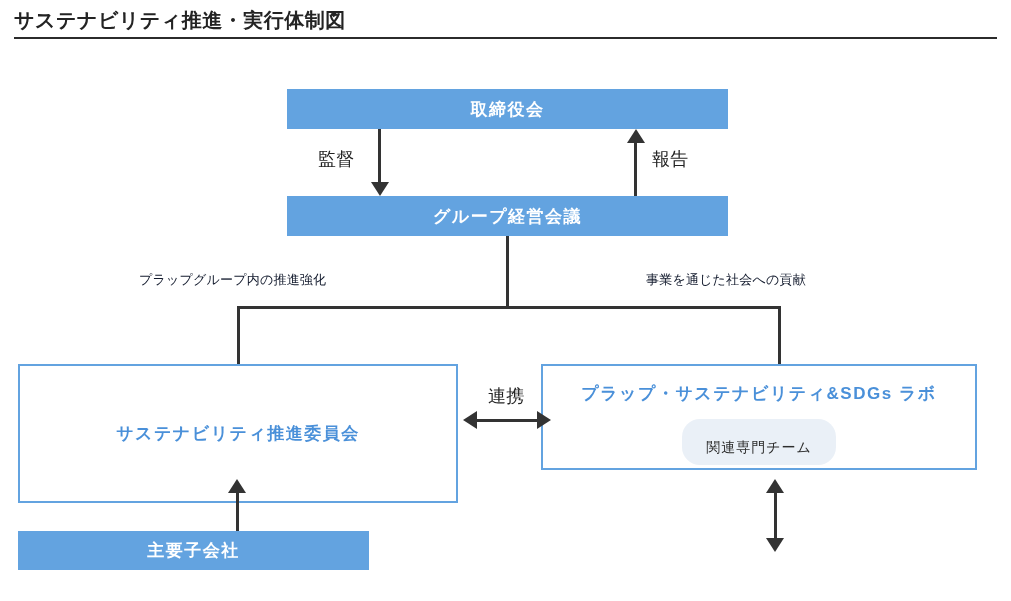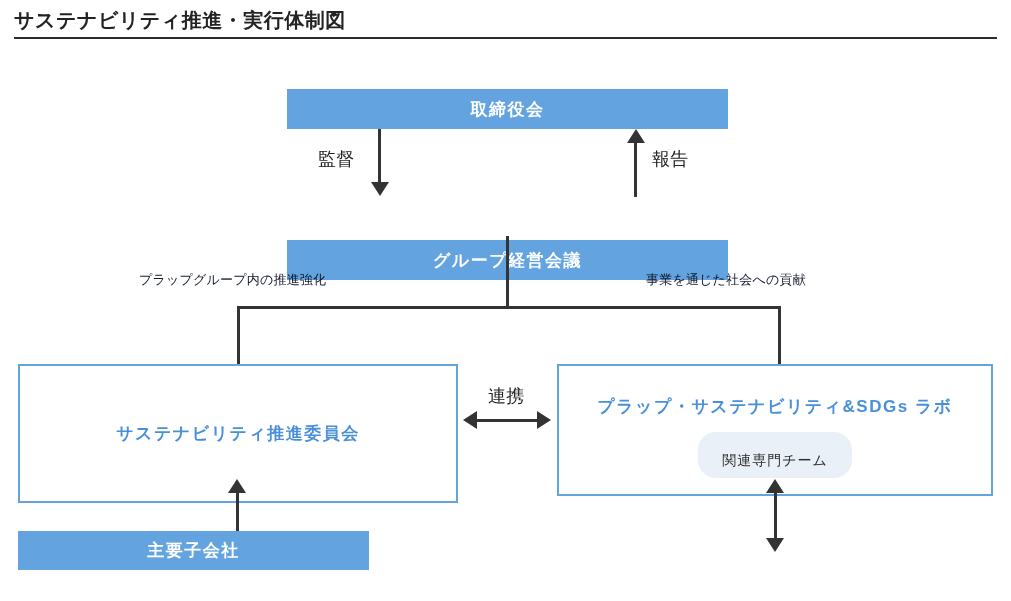--- a/index.html
+++ b/index.html
@@ -61,24 +61,24 @@
     background: #ffffff;
     border: 2px solid #63a3e0;
     color: #4a90d9;
     font-weight: bold;
     font-size: 17px;
     letter-spacing: 1.5px;
     flex-direction: column;
   }
 
   #node-board      { left: 287px; top: 89px;  width: 441px; height: 40px; }
-  #node-group-mgmt { left: 287px; top: 196px; width: 441px; height: 40px; margin-top: 44px; }
+  #node-group-mgmt { left: 287px; top: 196px; width: 441px; height: 40px; }
 
   #node-committee  { left: 18px;  top: 364px; width: 440px; height: 139px; }
-  #node-lab        { left: 557px; top: 364px; width: 436px; height: 132px; }
+  #node-lab        { left: 541px; top: 364px; width: 436px; height: 106px; }
 
   #node-subsidiary { left: 18px;  top: 531px; width: 351px; height: 39px; }
   #node-stakeholder{ left: 558px; top: 551px; width: 435px; height: 39px; }
 
   .lab-title {
     display: block;
     margin-top: 12px;
   }
   .pill {
     display: inline-block;

